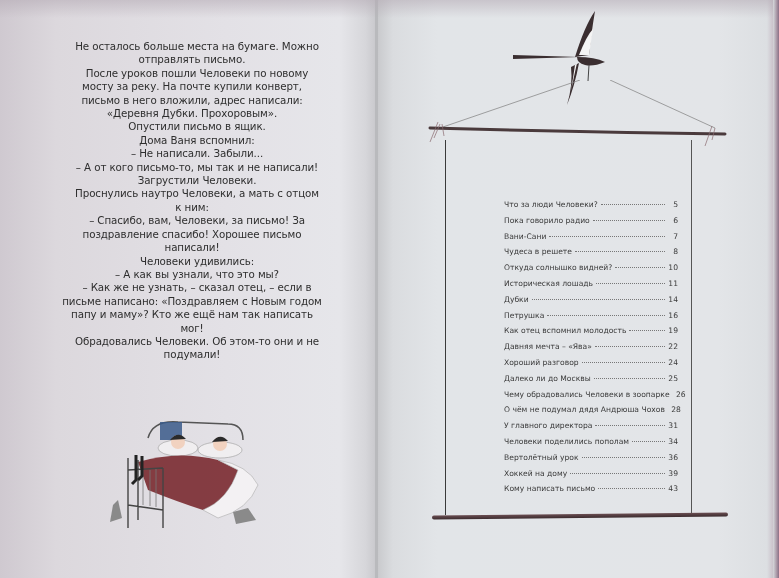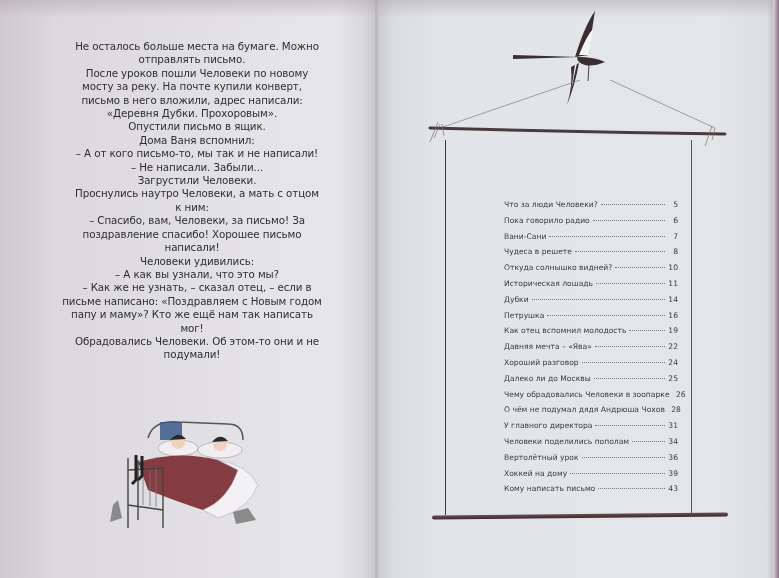--- a/index.html
+++ b/index.html
@@ -41,22 +41,22 @@
   <div class="page-right"></div>
   <div class="gutter"></div>
   <div class="top-shade"></div>
   <div class="right-edge"></div>
 
   <div class="story">
     <p style="text-indent:10px">Не осталось больше места на бумаге. Можно отправлять письмо.</p>
     <p style="text-indent:10px">После уроков пошли Человеки по новому мосту за реку. На почте купили конверт, письмо в него вложили, адрес написали: «Деревня Дубки. Прохоровым».</p>
     <p style="text-indent:10px">Опустили письмо в ящик.</p>
     <p style="text-indent:10px">Дома Ваня вспомнил:</p>
+    <p style="text-indent:10px">– Не написали. Забыли...</p>
     <p style="text-indent:10px">– А от кого письмо-то, мы так и не написали!</p>
-    <p style="text-indent:10px">– Не написали. Забыли...</p>
     <p style="text-indent:10px">Загрустили Человеки.</p>
     <p style="text-indent:10px">Проснулись наутро Человеки, а мать с отцом к ним:</p>
     <p style="text-indent:10px">– Спасибо, вам, Человеки, за письмо! За поздравление спасибо! Хорошее письмо написали!</p>
     <p style="text-indent:10px">Человеки удивились:</p>
     <p style="text-indent:10px">– А как вы узнали, что это мы?</p>
     <p style="text-indent:10px">– Как же не узнать, – сказал отец, – если в письме написано: «Поздравляем с Новым годом папу и маму»? Кто же ещё нам так написать мог!</p>
     <p style="text-indent:10px">Обрадовались Человеки. Об этом-то они и не подумали!</p>
   </div>
 
   <svg class="illustration" viewBox="0 0 170 120">

